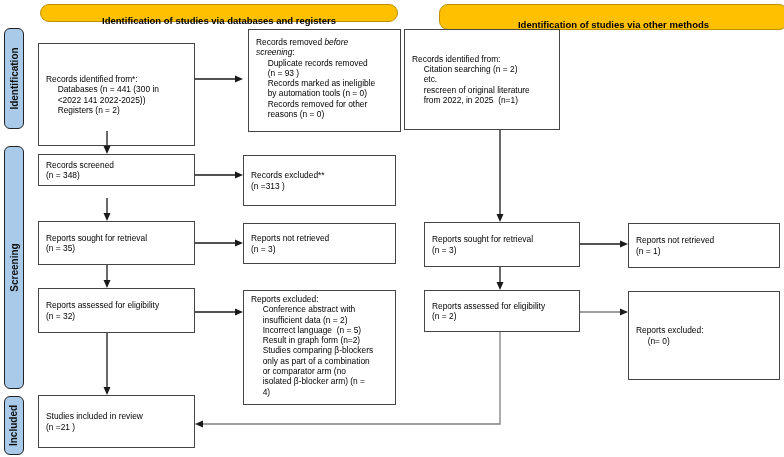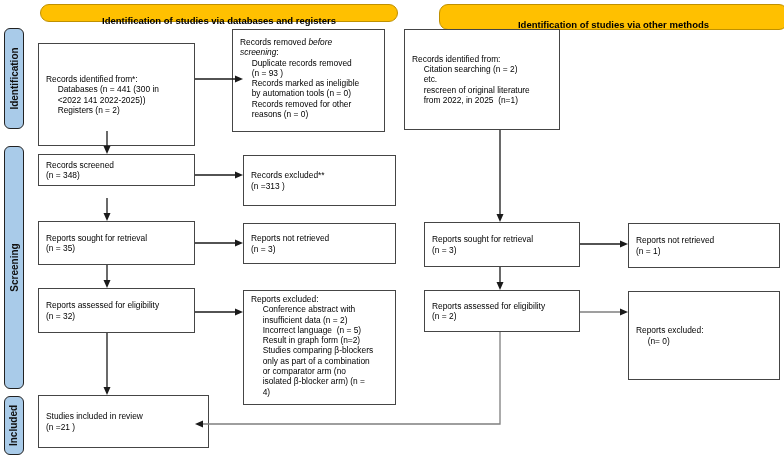--- a/index.html
+++ b/index.html
@@ -59,21 +59,21 @@
     <span class="vtext">Included</span>
   </div>
 
   <div class="box center" style="left:38px;top:43px;width:157px;height:103px">
     <div class="txt">Records identified from*:
      Databases (n = 441 (300 in
      &lt;2022 141 2022-2025))
      Registers (n = 2)</div>
   </div>
 
-  <div class="box pt7" style="left:232px;top:29px;width:153px;height:103px">
+  <div class="box pt7" style="left:248px;top:29px;width:153px;height:103px">
     <div class="txt"><span>Records removed </span><i>before
 screening</i><span>:
      Duplicate records removed
      (n = 93 )
      Records marked as ineligible
      by automation tools (n = 0)
      Records removed for other
      reasons (n = 0)</span></div>
   </div>
 
@@ -108,21 +108,21 @@
      insufficient data (n = 2)
      Incorrect language  (n = 5)
      Result in graph form (n=2)
      Studies comparing β-blockers
      only as part of a combination
      or comparator arm (no
      isolated β-blocker arm) (n =
      4)</div>
   </div>
 
-  <div class="box center" style="left:38px;top:395px;width:171px;height:53px">
+  <div class="box center" style="left:38px;top:395px;width:157px;height:53px">
     <div class="txt">Studies included in review
 (n =21 )</div>
   </div>
 
   <div class="box center" style="left:404px;top:29px;width:156px;height:101px">
     <div class="txt">Records identified from:
      Citation searching (n = 2)
      etc.
      rescreen of original literature
      from 2022, in 2025  (n=1)</div>

